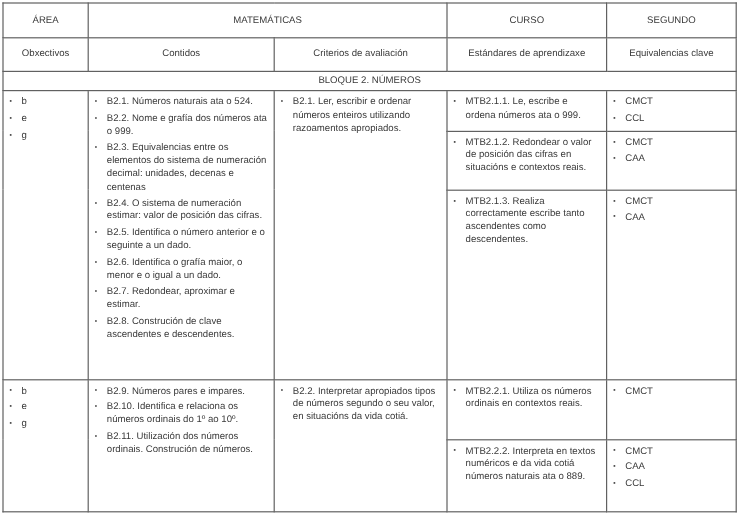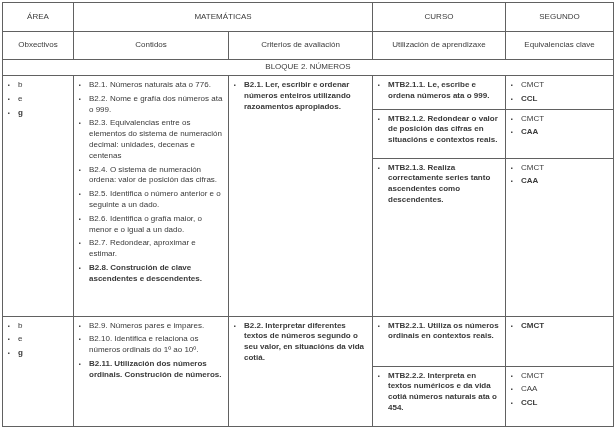--- a/index.html
+++ b/index.html
@@ -38,21 +38,21 @@
   }
   tr.hdr-row-1 { height:29px; }
   tr.hdr-row-2 { height:28px;padding-left:47px; }
   tr.bloque-row { height:16px;margin-top:12px; }
   tr.bloque-row th { font-size:8px; }
   .li {
     display:flex;
     gap:4px;
     margin:0 0 3px 0;
   }
-  .li:last-child { margin-bottom:0;font-weight:bold; }
+  .li:last-child { margin-bottom:0; }
   .bullet {
     flex:0 0 6px;
     font-size:5.5px;
     line-height:10px;
     color:#3a3a3a;
   }
   .txt { flex:1; }
 </style>
 </head>
 <body>
@@ -70,21 +70,21 @@
       <tr class="hdr-row-1">
         <th>ÁREA</th>
         <th colspan="2">MATEMÁTICAS</th>
         <th>CURSO</th>
         <th>SEGUNDO</th>
       </tr>
       <tr class="hdr-row-2">
         <th>Obxectivos</th>
         <th>Contidos</th>
         <th>Criterios de avaliación</th>
-        <th>Utilización de aprendizaxe</th>
+        <th>Estándares de aprendizaxe</th>
         <th>Equivalencias clave</th>
       </tr>
       <tr class="bloque-row">
         <th colspan="5">BLOQUE 2. NÚMEROS</th>
       </tr>
     </thead>
     <tbody>
         <tr style="height: 33px;">
           <td rowspan="3">
             <div class="li">
@@ -96,33 +96,33 @@
               <span class="txt">e</span>
             </div>
             <div class="li">
               <span class="bullet">▪</span>
               <span class="txt">g</span>
             </div>
           </td>
           <td rowspan="3">
             <div class="li">
               <span class="bullet">▪</span>
-              <span class="txt">B2.1. Números naturais ata o 776.</span>
+              <span class="txt">B2.1. Números naturais ata o 524.</span>
             </div>
             <div class="li">
               <span class="bullet">▪</span>
               <span class="txt">B2.2. Nome e grafía dos números ata o 999.</span>
             </div>
             <div class="li">
               <span class="bullet">▪</span>
               <span class="txt">B2.3. Equivalencias entre os elementos do sistema de numeración decimal: unidades, decenas e centenas</span>
             </div>
             <div class="li">
               <span class="bullet">▪</span>
-              <span class="txt">B2.4. O sistema de numeración ordena: valor de posición das cifras.</span>
+              <span class="txt">B2.4. O sistema de numeración estimar: valor de posición das cifras.</span>
             </div>
             <div class="li">
               <span class="bullet">▪</span>
               <span class="txt">B2.5. Identifica o número anterior e o seguinte a un dado.</span>
             </div>
             <div class="li">
               <span class="bullet">▪</span>
               <span class="txt">B2.6. Identifica o grafía maior, o menor e o igual a un dado.</span>
             </div>
             <div class="li">
@@ -172,21 +172,21 @@
             <div class="li">
               <span class="bullet">▪</span>
               <span class="txt">CAA</span>
             </div>
           </td>
         </tr>
         <tr style="height: 158px;">
           <td>
             <div class="li">
               <span class="bullet">▪</span>
-              <span class="txt">MTB2.1.3. Realiza correctamente series tanto ascendentes como descendentes.</span>
+              <span class="txt">MTB2.1.3. Realiza correctamente escribe tanto ascendentes como descendentes.</span>
             </div>
           </td>
           <td>
             <div class="li">
               <span class="bullet">▪</span>
               <span class="txt">CMCT</span>
             </div>
             <div class="li">
               <span class="bullet">▪</span>
               <span class="txt">CAA</span>
@@ -218,41 +218,41 @@
               <span class="txt">B2.10. Identifica e relaciona os números ordinais do 1º ao 10º.</span>
             </div>
             <div class="li">
               <span class="bullet">▪</span>
               <span class="txt">B2.11. Utilización dos números ordinais. Construción de números.</span>
             </div>
           </td>
           <td rowspan="2">
             <div class="li">
               <span class="bullet">▪</span>
-              <span class="txt">B2.2. Interpretar diferentes textos de números segundo o seu valor, en situacións da vida cotiá.</span>
+              <span class="txt">B2.2. Interpretar apropiados tipos de números segundo o seu valor, en situacións da vida cotiá.</span>
             </div>
           </td>
           <td>
             <div class="li">
               <span class="bullet">▪</span>
               <span class="txt">MTB2.2.1. Utiliza os números ordinais en contextos reais.</span>
             </div>
           </td>
           <td>
             <div class="li">
               <span class="bullet">▪</span>
               <span class="txt">CMCT</span>
             </div>
           </td>
         </tr>
         <tr style="height: 60px;">
           <td>
             <div class="li">
               <span class="bullet">▪</span>
-              <span class="txt">MTB2.2.2. Interpreta en textos numéricos e da vida cotiá números naturais ata o 454.</span>
+              <span class="txt">MTB2.2.2. Interpreta en textos numéricos e da vida cotiá números naturais ata o 889.</span>
             </div>
           </td>
           <td>
             <div class="li">
               <span class="bullet">▪</span>
               <span class="txt">CMCT</span>
             </div>
             <div class="li">
               <span class="bullet">▪</span>
               <span class="txt">CAA</span>

